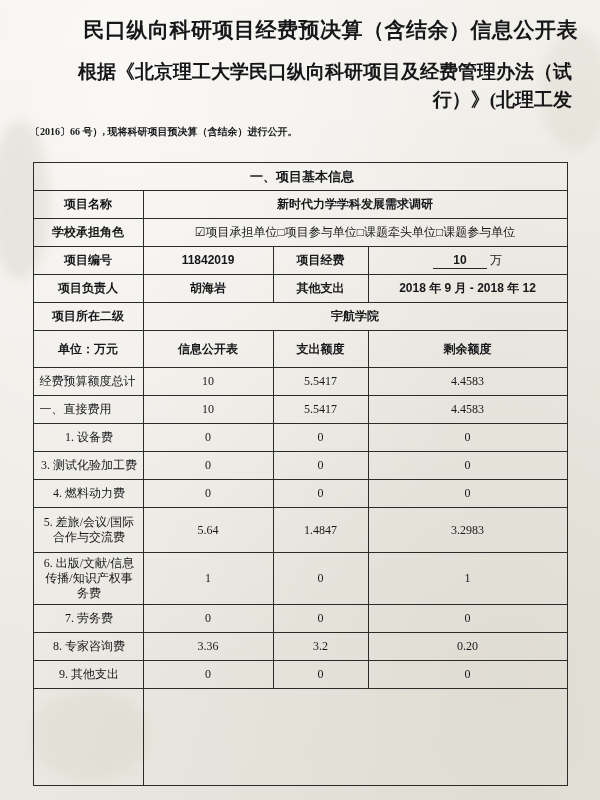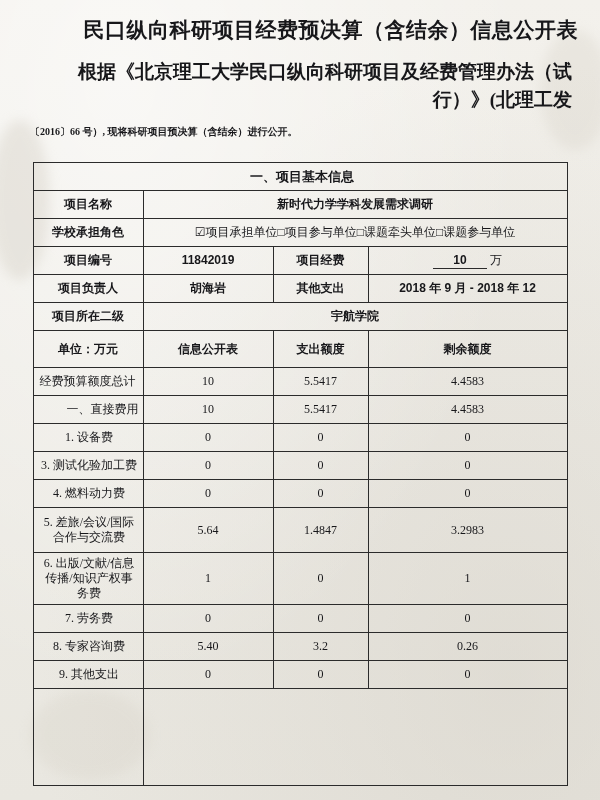--- a/index.html
+++ b/index.html
@@ -158,21 +158,21 @@
       <td class="lbl">剩余额度</td>
     </tr>
 
     <tr>
       <td class="rowlbl" style="text-align:left">经费预算额度总计</td>
       <td>10</td>
       <td>5.5417</td>
       <td>4.4583</td>
     </tr>
     <tr>
-      <td class="rowlbl" style="text-align:right">一、直接费用</td>
+      <td class="rowlbl" style="text-align:left">一、直接费用</td>
       <td>10</td>
       <td>5.5417</td>
       <td>4.4583</td>
     </tr>
     <tr>
       <td class="rowlbl">1. 设备费</td>
       <td>0</td>
       <td>0</td>
       <td>0</td>
     </tr>
@@ -201,23 +201,23 @@
       <td>1</td>
     </tr>
     <tr>
       <td class="rowlbl">7. 劳务费</td>
       <td>0</td>
       <td>0</td>
       <td>0</td>
     </tr>
     <tr>
       <td class="rowlbl">8. 专家咨询费</td>
-      <td>5.40</td>
+      <td>3.36</td>
       <td>3.2</td>
-      <td>0.26</td>
+      <td>0.20</td>
     </tr>
     <tr>
       <td class="rowlbl">9. 其他支出</td>
       <td>0</td>
       <td>0</td>
       <td>0</td>
     </tr>
 
     <tr>
       <td style="width:56px;height:90px;">

